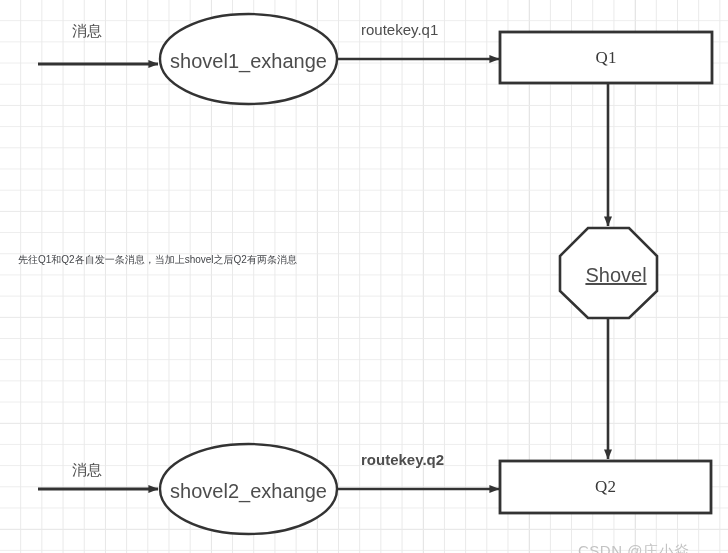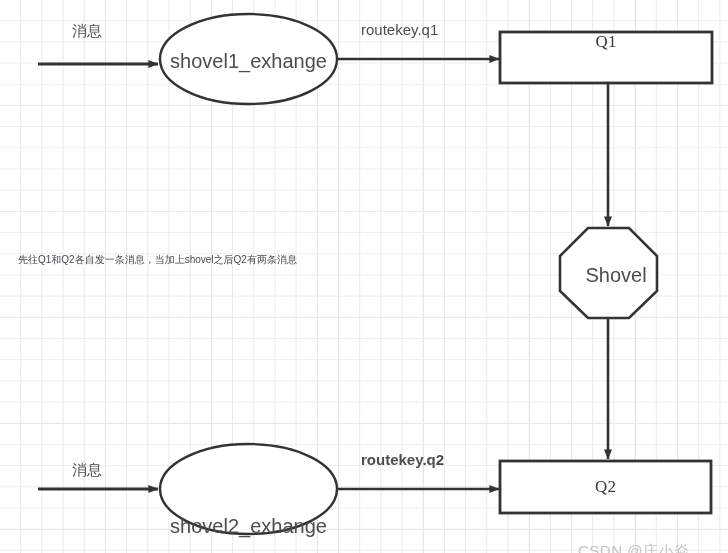--- a/index.html
+++ b/index.html
@@ -121,29 +121,29 @@
 
     <rect x="500" y="461" width="211" height="52" fill="#ffffff" stroke="#333333" stroke-width="2.8"></rect>
   </svg>
 
   <div class="edge-label" style="left:72px; top:22px;">消息</div>
 
   <div class="node-label" style="left:160px; top:50px; width:177px;">shovel1_exhange</div>
 
   <div class="edge-label" style="left:361px; top:21px;">routekey.q1</div>
 
-  <div class="queue-label" style="left:500px; top:32px; width:212px;">Q1</div>
+  <div class="queue-label" style="left:500px; top:48px; width:212px;">Q1</div>
 
-  <div class="node-label" style="left:560px; top:264px; width:112px;">Shovel</div>
+  <div class="node-label" style="left:560px; top:264px; width:112px;text-decoration:underline;">Shovel</div>
 
   <div class="note-text" style="left:18px; top:253px;">先往Q1和Q2各自发一条消息，当加上shovel之后Q2有两条消息</div>
 
   <div class="edge-label" style="left:72px; top:461px;">消息</div>
 
-  <div class="node-label" style="left:160px; top:480px; width:177px;margin-top:35px;">shovel2_exhange</div>
+  <div class="node-label" style="left:160px; top:480px; width:177px;">shovel2_exhange</div>
 
   <div class="edge-label" style="left:361px; top:451px;font-weight:bold;">routekey.q2</div>
 
   <div class="queue-label" style="left:500px; top:477px; width:211px;">Q2</div>
 
   <div class="watermark" style="left:578px; top:522px;margin-top:20px;">CSDN @庄小焱</div>
 
 </div>
 
 </body></html>

